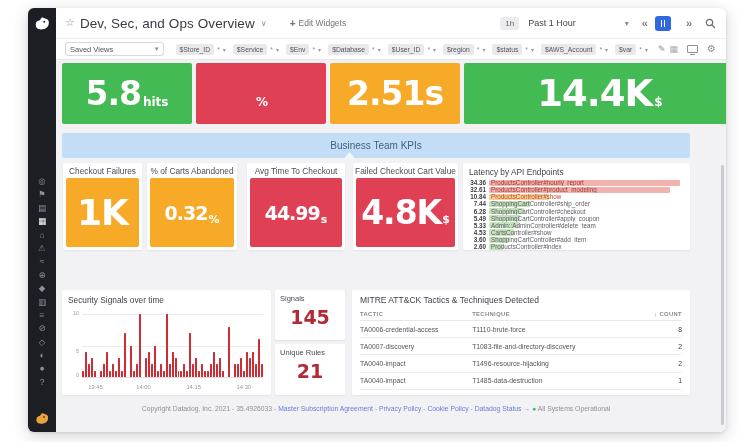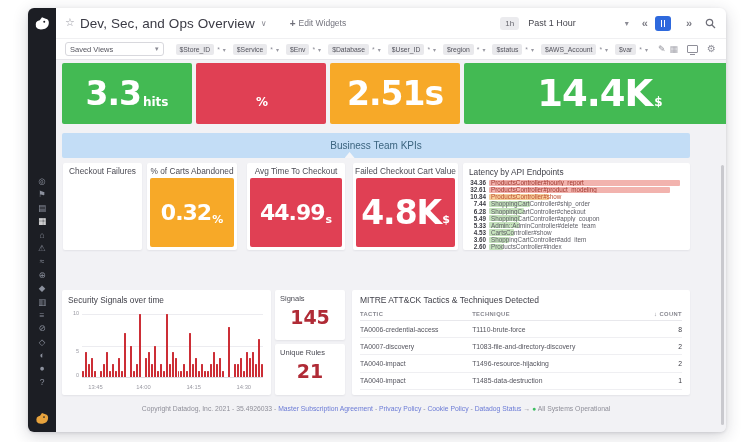--- a/index.html
+++ b/index.html
@@ -73,21 +73,21 @@
   .banner .notch{position:absolute;left:45%;bottom:0;width:10px;height:6px;background:#F6F6F8;
     clip-path:polygon(50% 0,100% 100%,0 100%);}
   #banner-business{top:73px;}
   #banner-security{top:200px;}
 
   .kpi2{position:absolute;top:103px;height:87px;background:#fff;border-radius:2px;
     box-shadow:0 1px 2px rgba(30,30,50,.07);display:flex;flex-direction:column;cursor:pointer;}
   .kpi2 .t{height:15px;font-size:8.3px;color:#4c4c55;display:flex;align-items:center;justify-content:center;
     white-space:nowrap;overflow:hidden;}
   .kpi2 .b{flex:1;margin:0 3px 3px;border-radius:2px;display:flex;align-items:center;justify-content:center;color:#fff;}
-  .kpi2 .v{font-family:"DejaVu Sans",sans-serif;font-size:22px;font-weight:700;letter-spacing:-1px;}
+  .kpi2 .v{font-family:"DejaVu Sans",sans-serif;font-size:19px;font-weight:700;letter-spacing:-1px;}
   .kpi2 .u{font-family:"DejaVu Sans",sans-serif;font-size:11px;font-weight:700;margin-left:1px;position:relative;top:7px;}
   #kpi-row2 .kpi2:nth-child(1){left:7px;width:79px;}
   #kpi-row2 .kpi2:nth-child(1) .v{font-size:36px;}
   #kpi-row2 .kpi2:nth-child(2){left:91px;width:90px;}
   #kpi-row2 .kpi2:nth-child(3){left:191px;width:98px;}
   #kpi-row2 .kpi2:nth-child(4){left:297px;width:105px;}
   #kpi-row2 .kpi2:nth-child(4) .v{font-size:33px;}
 
   .card{position:absolute;background:#fff;border-radius:2px;box-shadow:0 1px 2px rgba(30,30,50,.07);}
   .card-title{font-size:8.3px;color:#3f3f48;}
@@ -254,21 +254,21 @@
         <span class="grid-ic">▦</span>
         <span class="tv"></span>
         <span class="gear">⚙</span>
       </div>
     </div>
 
     <div class="body">
 
       <div id="kpi-row1">
           <article class="kpi1" style="background: rgb(67, 186, 83);">
-            <span class="v">3.3</span>
+            <span class="v">5.8</span>
             <span class="u">hits</span>
           </article>
           <article class="kpi1" style="background: rgb(224, 64, 84);">
             <span class="u">%</span>
           </article>
           <article class="kpi1" style="background: rgb(247, 169, 40);">
             <span class="v">2.51s</span>
           </article>
           <article class="kpi1" style="background: rgb(67, 186, 83);">
             <span class="v">14.4K</span>
@@ -277,20 +277,23 @@
         </div>
 
       <div class="banner" id="banner-business" style="background: rgb(195, 221, 246); color: rgb(59, 100, 127);">
         <span>Business Team KPIs</span>
         <span class="notch"></span>
       </div>
 
       <div id="kpi-row2">
           <article class="kpi2">
             <div class="t">Checkout Failures</div>
+            <div class="b" style="background: rgb(247, 169, 40);">
+              <span class="v">1K</span>
+            </div>
           </article>
           <article class="kpi2">
             <div class="t">% of Carts Abandoned</div>
             <div class="b" style="background: rgb(247, 169, 40);">
               <span class="v">0.32</span>
               <span class="u">%</span>
             </div>
           </article>
           <article class="kpi2">
             <div class="t">Avg Time To Checkout</div>

